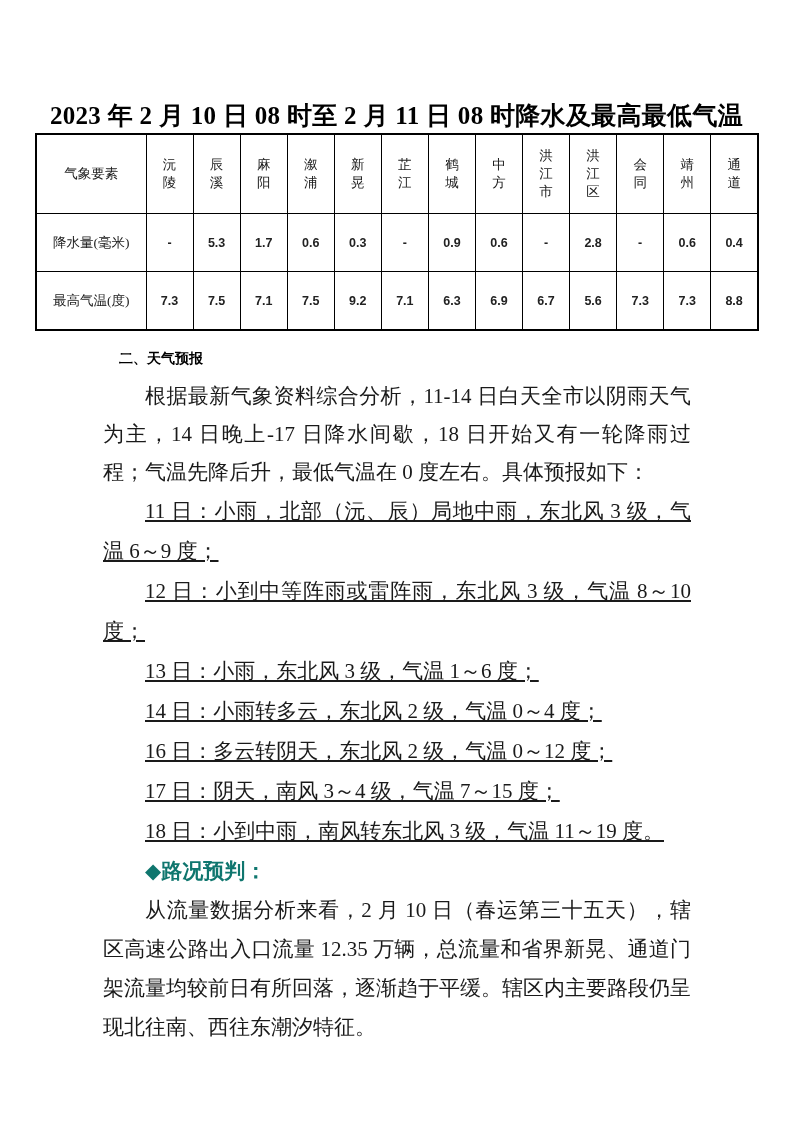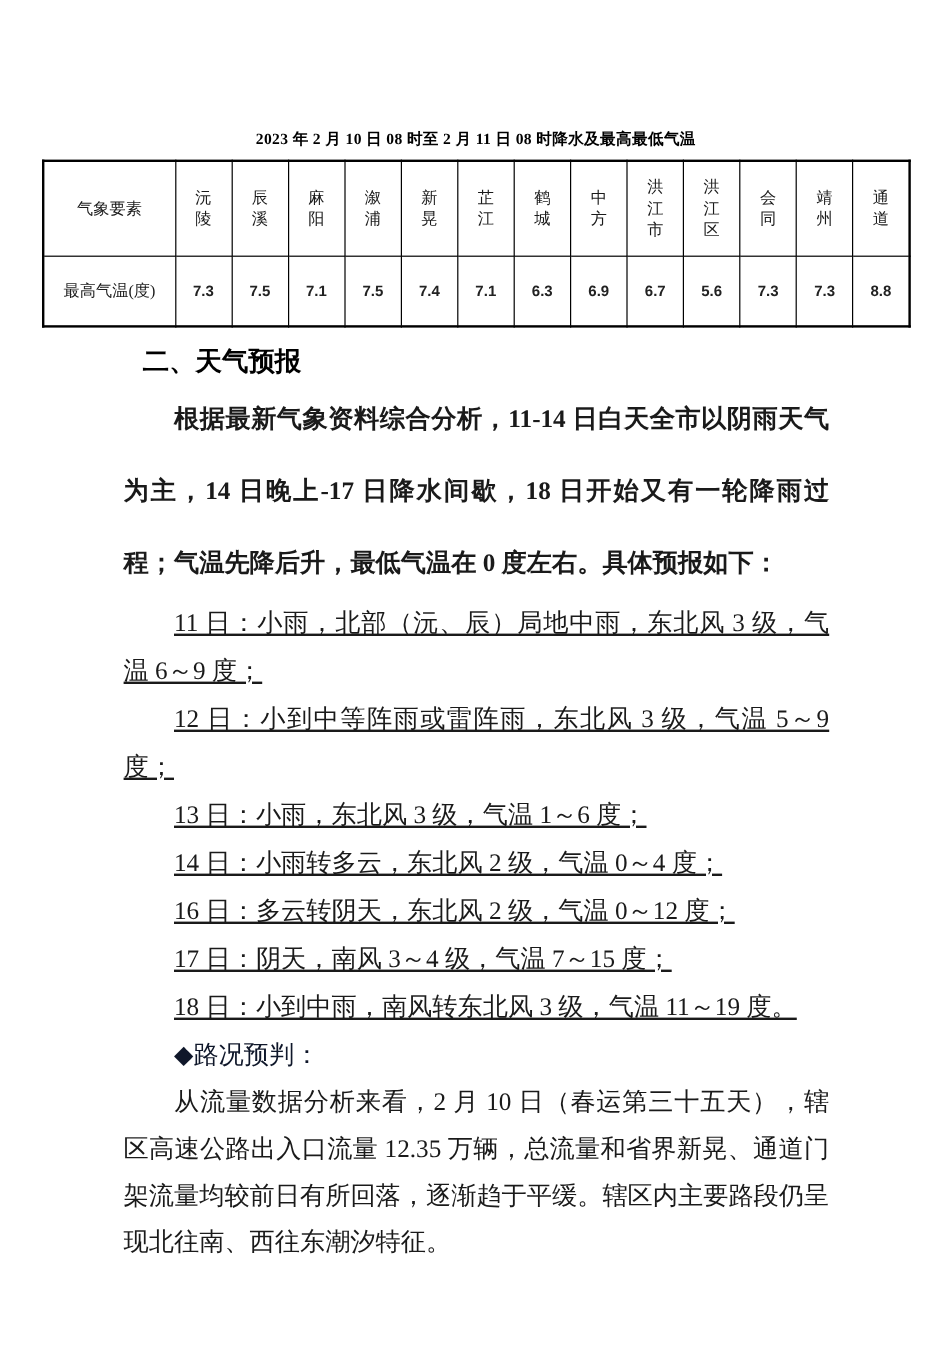--- a/index.html
+++ b/index.html
@@ -8,21 +8,21 @@
     width: 793px;
     height: 1122px;
     background: #ffffff;
     color: #111111;
     font-family: "Liberation Serif", "DejaVu Serif", serif;
     overflow: hidden;
   }
   .doc-title {
     margin: 104px 0 0 0;
     text-align: center;
-    font-size: 13px;
+    font-size: 25px;
     font-weight: bold;
     letter-spacing: 0.3px;
     line-height: 24px;
     color: #000;
   }
   table.weather {
     border-collapse: collapse;
     table-layout: fixed;
     width: 724px;
     margin: 5px 0 0 35px;
@@ -45,40 +45,40 @@
     font-size: 12.5px;
     color: #222;
   }
   .content {
     width: 588px;
     margin-left: 103px;
     font-size: 21px;
   }
   .section-heading {
     margin: 14px 0 0 16px;
-    font-size: 22px;
+    font-size: 14px;
     font-weight: bold;
     line-height: 28px;
     color: #000;
   }
   .content p {
     margin: 0;
     text-align: justify;
     text-justify: inter-character;
     text-indent: 2em;
     color: #1a1a1a;
   }
-  p.intro { margin-top: 4px; line-height: 60px; font-weight: bold; }
+  p.intro { margin-top: 4px; line-height: 38px; }
   p.day   { line-height: 40px; text-decoration: underline; }
   .road-heading {
     margin: 0;
     line-height: 40px;
-    font-weight: normal;
+    font-weight: bold;
     text-indent: 2em;
-    color: #0f172a;
+    color: #0f766e;
     font-size: 21px;
   }
   p.road-body { line-height: 39px; }
   .bold-lead { font-weight: normal; }
 </style>
 </head>
 <body>
 
 <div class="page">
 
@@ -112,44 +112,60 @@
         <th>芷江</th>
         <th>鹤城</th>
         <th>中方</th>
         <th>洪江市</th>
         <th>洪江区</th>
         <th>会同</th>
         <th>靖州</th>
         <th>通道</th>
       </tr>
       <tr>
+        <td>降水量(毫米)</td>
+        <td class="num">-</td>
+        <td class="num">5.3</td>
+        <td class="num">1.7</td>
+        <td class="num">0.6</td>
+        <td class="num">0.3</td>
+        <td class="num">-</td>
+        <td class="num">0.9</td>
+        <td class="num">0.6</td>
+        <td class="num">-</td>
+        <td class="num">2.8</td>
+        <td class="num">-</td>
+        <td class="num">0.6</td>
+        <td class="num">0.4</td>
+      </tr>
+      <tr>
         <td>最高气温(度)</td>
         <td class="num">7.3</td>
         <td class="num">7.5</td>
         <td class="num">7.1</td>
         <td class="num">7.5</td>
-        <td class="num">7.4</td>
+        <td class="num">9.2</td>
         <td class="num">7.1</td>
         <td class="num">6.3</td>
         <td class="num">6.9</td>
         <td class="num">6.7</td>
         <td class="num">5.6</td>
         <td class="num">7.3</td>
         <td class="num">7.3</td>
         <td class="num">8.8</td>
       </tr>
     </tbody>
   </table>
 
   <div class="content">
     <div class="section-heading">二、天气预报</div>
     <p class="intro">根据最新气象资料综合分析，11-14 日白天全市以阴雨天气为主，14 日晚上-17 日降水间歇，18 日开始又有一轮降雨过程；气温先降后升，最低气温在 0 度左右。具体预报如下：</p>
 
     <p class="day">11 日：小雨，北部（沅、辰）局地中雨，东北风 3 级，气温 6～9 度；</p>
-    <p class="day">12 日：小到中等阵雨或雷阵雨，东北风 3 级，气温 5～9 度；</p>
+    <p class="day">12 日：小到中等阵雨或雷阵雨，东北风 3 级，气温 8～10 度；</p>
     <p class="day">13 日：小雨，东北风 3 级，气温 1～6 度；</p>
     <p class="day">14 日：小雨转多云，东北风 2 级，气温 0～4 度；</p>
     <p class="day">16 日：多云转阴天，东北风 2 级，气温 0～12 度；</p>
     <p class="day">17 日：阴天，南风 3～4 级，气温 7～15 度；</p>
     <p class="day">18 日：小到中雨，南风转东北风 3 级，气温 11～19 度。</p>
 
     <div class="road-heading"><span>◆</span><span>路况预判：</span></div>
 
     <p class="road-body"><span class="bold-lead">从流量数据分析来看，</span><span>2 月 10 日（春运第三十五天），辖区高速公路出入口流量 12.35 万辆，总流量和省界新晃、通道门架流量均较前日有所回落，逐渐趋于平缓。辖区内主要路段仍呈现北往南、西往东潮汐特征。</span></p>
   </div>

